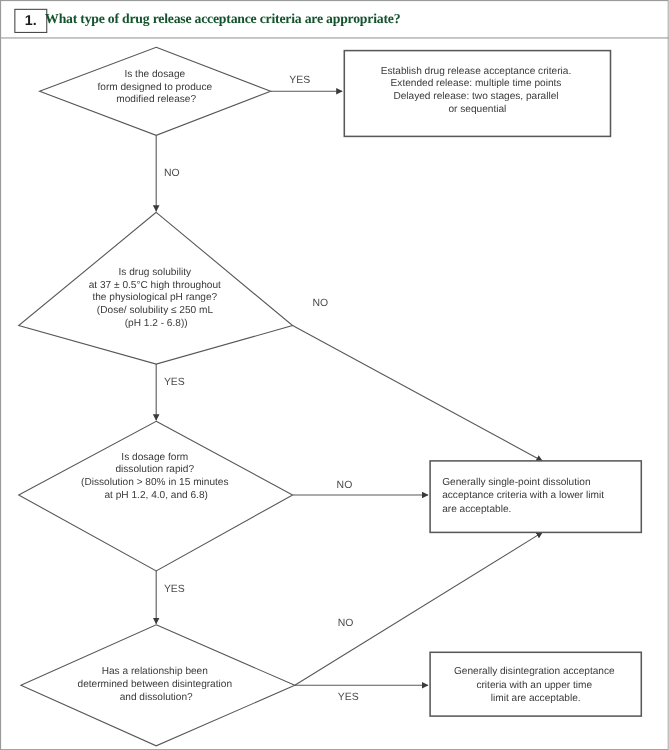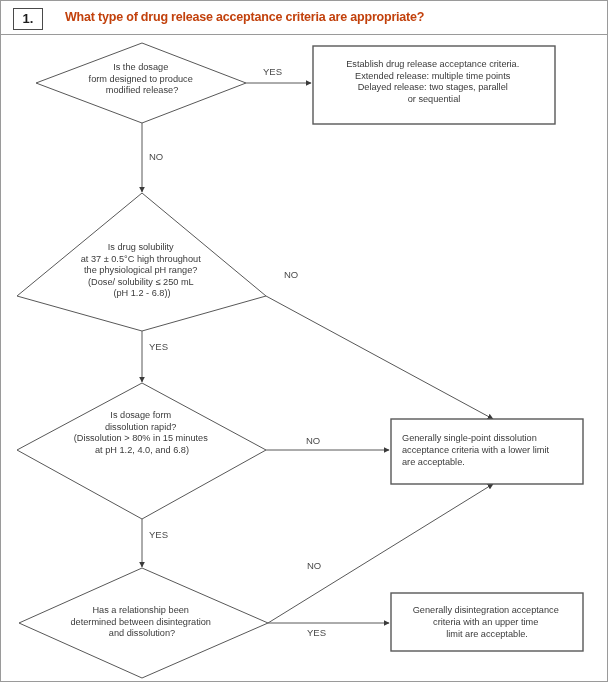--- a/index.html
+++ b/index.html
@@ -40,27 +40,28 @@
     box-sizing: border-box;
     text-align: center;
     line-height: 20px;
     font-size: 13px;
     font-weight: bold;
     color: #1c1c1c;
     letter-spacing: 0px;
   }
   #header-title {
     position: absolute;
-    left: 64px;
+    left: 40px;
     top: 9px;
     font-size: 12.5px;
     font-weight: bold;
-    color: #c2410c;
+    color: #14532d;
     letter-spacing: -0.2px;
     white-space: nowrap;
+    font-family: Liberation Serif, serif;
   }
   #header-rule {
     position: absolute;
     left: 0;
     top: 33px;
     width: 608px;
     height: 1px;
     background: #9a9a9a;
   }
   

